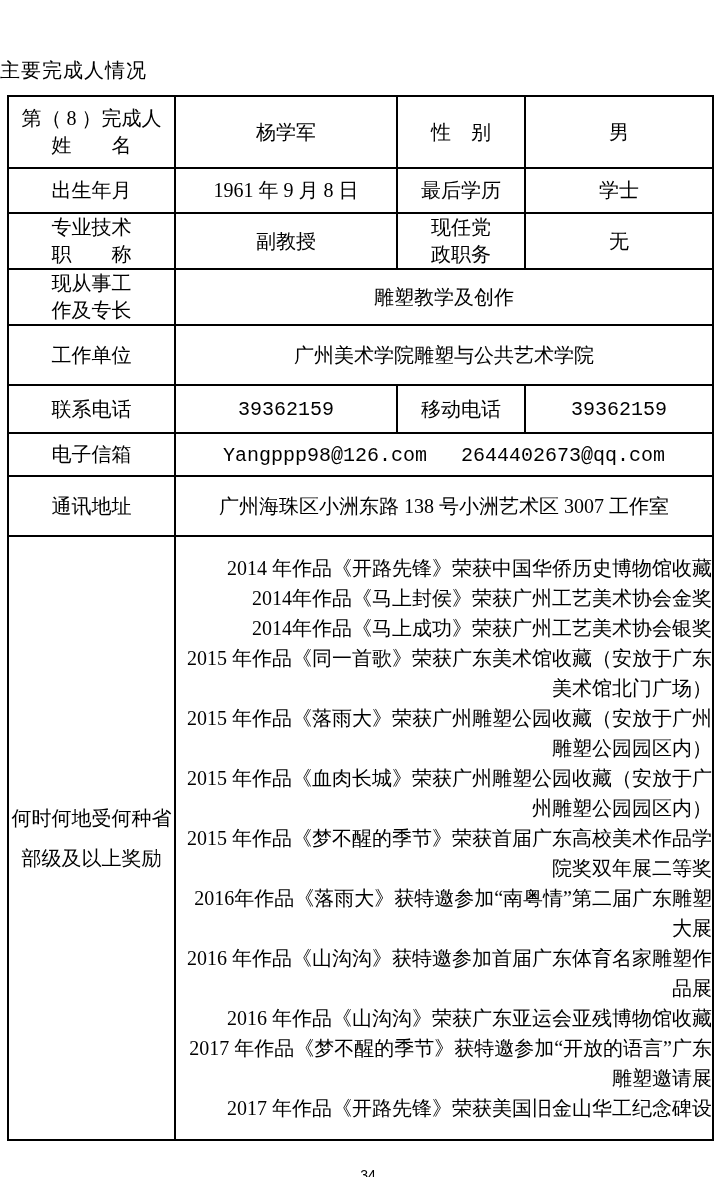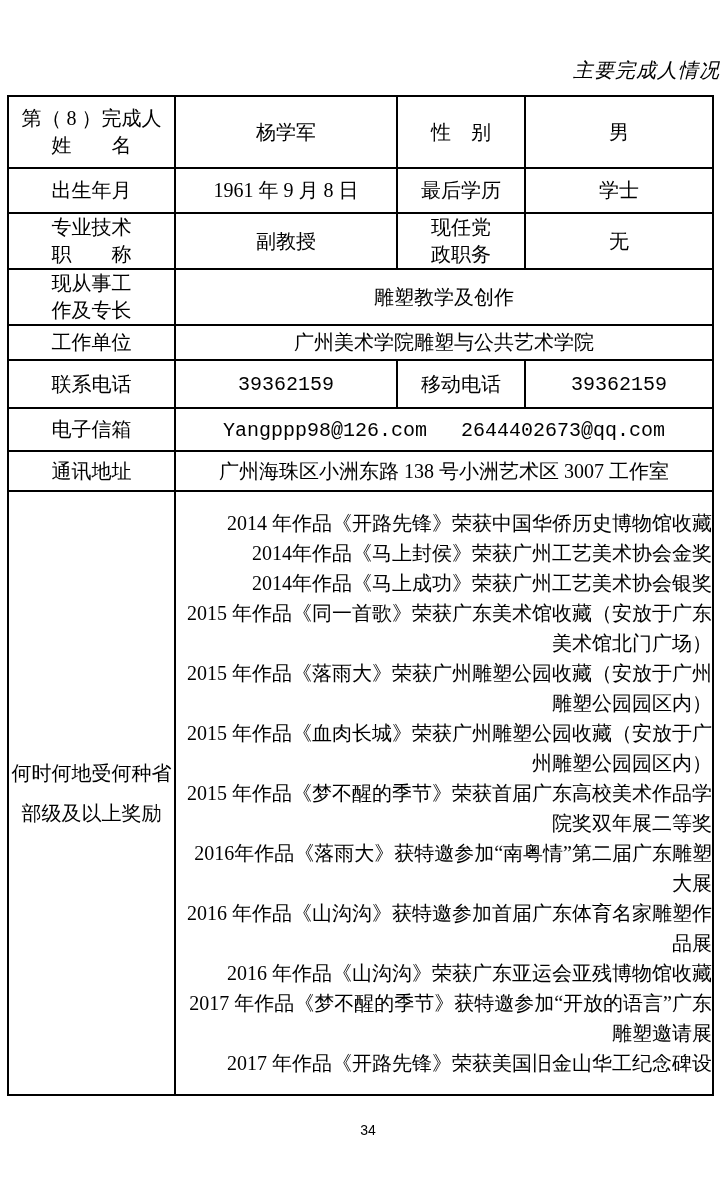--- a/index.html
+++ b/index.html
@@ -13,24 +13,23 @@
     position: relative;
     width: 720px;
     height: 1177px;
     background: #ffffff;
     overflow: hidden;
   }
   .doc-title {
     padding-top: 56px;
     height: 28px;
     line-height: 28px;
-    text-align: right;
+    text-align: left;
     font-size: 20px;
     letter-spacing: 1px;
-    font-style: italic;
   }
   table.info {
     border-collapse: collapse;
     table-layout: fixed;
     margin: 11px 0 0 7px;
     width: 706px;
   }
   table.info td {
     border: 2px solid #000000;
     font-size: 20px;
@@ -112,40 +111,40 @@
     </tr>
 
     <tr style="height:55px;">
       <td>
         <span class="lbl-line">现从事工</span>
         <span class="lbl-line">作及专长</span>
       </td>
       <td colspan="3">雕塑教学及创作</td>
     </tr>
 
-    <tr style="height:35px;">
+    <tr style="height:60px;">
       <td>工作单位</td>
       <td colspan="3">广州美术学院雕塑与公共艺术学院</td>
     </tr>
 
     <tr style="height:48px;border-radius:13px;">
       <td>联系电话</td>
       <td class="mono">39362159</td>
       <td>移动电话</td>
       <td class="mono">39362159</td>
     </tr>
 
     <tr style="height:43px;">
       <td>电子信箱</td>
       <td colspan="3">
         <span class="mono">Yangppp98@126.com</span><span class="email-gap"></span><span class="mono">2644402673@qq.com</span>
       </td>
     </tr>
 
-    <tr style="height:40px;">
+    <tr style="height:60px;">
       <td>通讯地址</td>
       <td colspan="3">广州海珠区小洲东路 138 号小洲艺术区 3007 工作室</td>
     </tr>
 
     <tr style="height:604px;">
       <td class="awards-label">何时何地受何种省部级及以上奖励</td>
       <td colspan="3" class="awards-cell">
             <div class="award-line">2014 年作品《开路先锋》荣获中国华侨历史博物馆收藏</div>
             <div class="award-line">2014年作品《马上封侯》荣获广州工艺美术协会金奖</div>
             <div class="award-line">2014年作品《马上成功》荣获广州工艺美术协会银奖</div>

